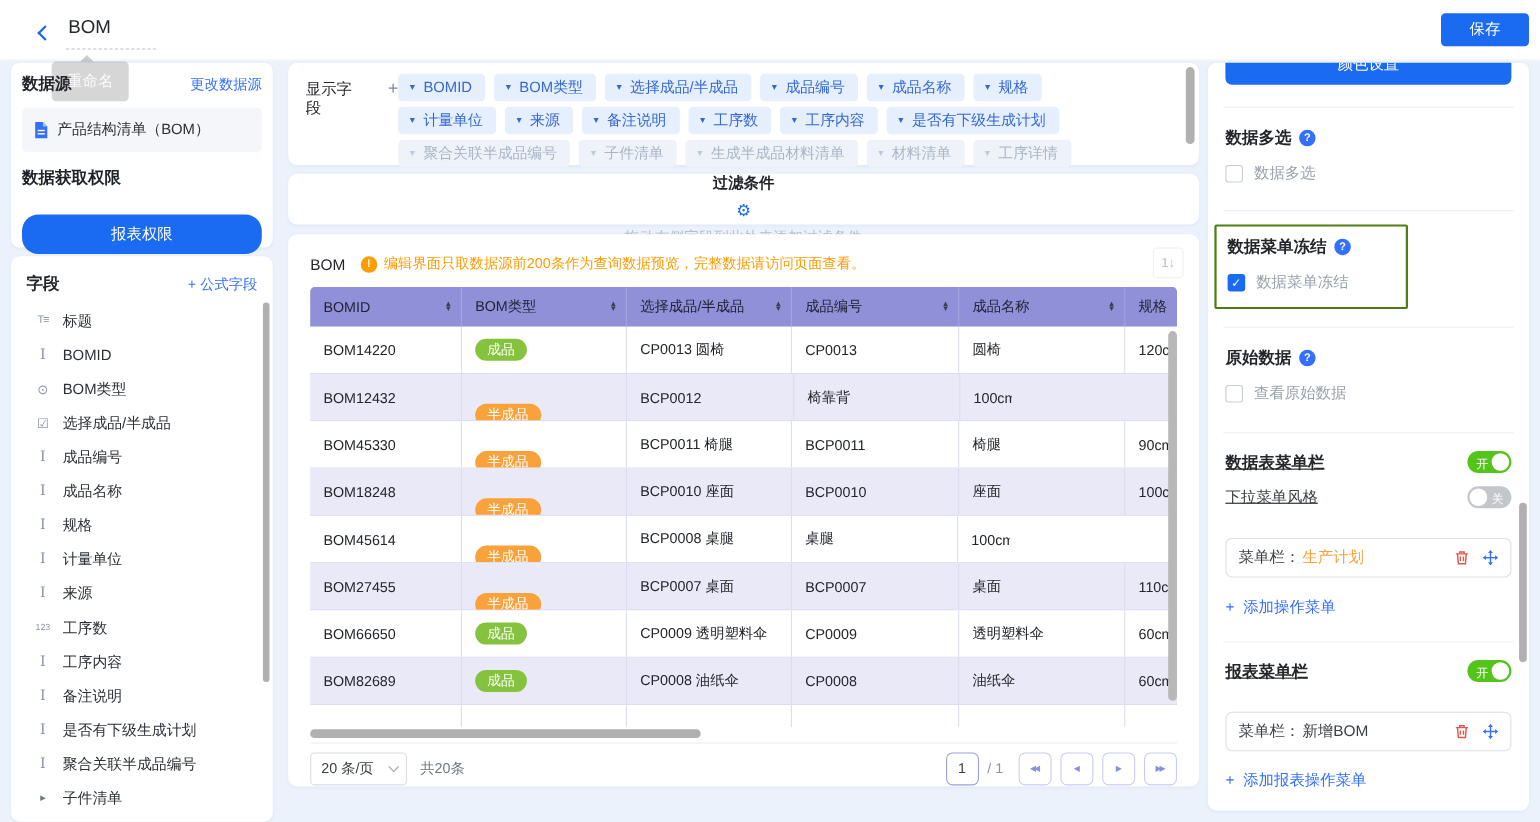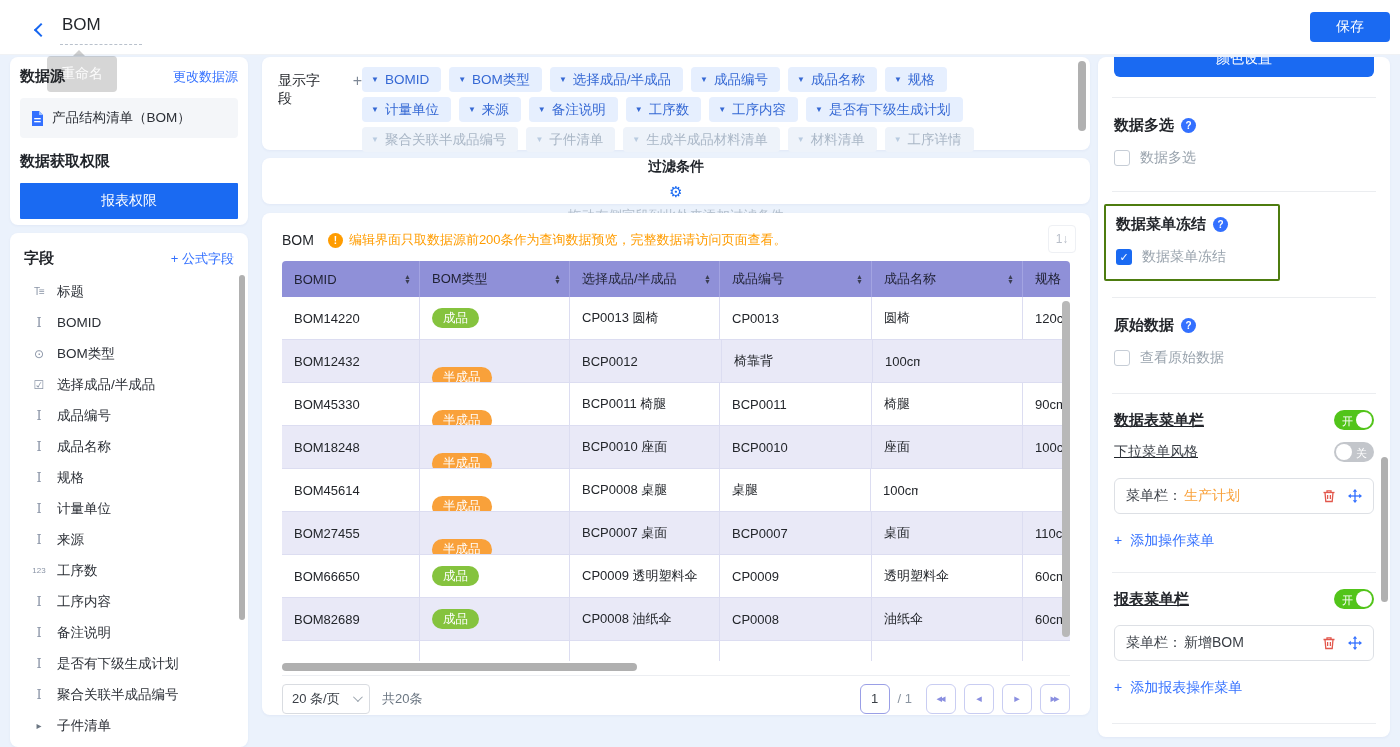--- a/index.html
+++ b/index.html
@@ -20,21 +20,21 @@
 
   .card { position:absolute; background:#fff; border-radius:8px; box-shadow:0 1px 3px rgba(31,61,133,0.05); }
 
   
   .ds-card { left:10px; top:57px; width:238px; height:168px; padding:10px; }
   .row-between { display:flex; justify-content:space-between; align-items:center; }
   .sec-title { font-weight:bold; font-size:15px; color:#23262b; }
   .link { color:#3370ff; font-size:13px; cursor:pointer; }
   .ds-box { margin-top:12px; height:40px; background:#f4f6f9; border-radius:4px; display:flex; align-items:center; padding:0 10px; gap:8px; font-size:13.5px; color:#2b2f36; }
   .perm-title { margin-top:14px; font-weight:bold; font-size:15px; }
-  .perm-btn { margin-top:12px; width:100%; height:36px; background:#1a6af2; color:#fff; border:none; border-radius:1px; font-size:14px; cursor:pointer; }
+  .perm-btn { margin-top:24px; width:100%; height:36px; background:#1a6af2; color:#fff; border:none; border-radius:15px; font-size:14px; cursor:pointer; }
 
   .fields-card { left:10px; top:233px; width:238px; height:514px; padding:16px 14px; overflow:hidden; }
   .fields-list { margin-top:8px; }
   .field-item { height:31px; display:flex; align-items:center; gap:9px; padding-left:6px; font-size:13.5px; color:#2b2f36; cursor:pointer; }
   .ficon { width:18px; text-align:center; color:#8a94a6; font-size:12px; flex:none; }
   .ficon.f-text { font-family:"DejaVu Serif",serif; font-size:13px; }
   .ficon.f-number { font-size:8px; letter-spacing:0; }
   .ficon.f-title { font-size:10px; letter-spacing:-1px; }
   .ficon.f-expand { color:#6b7682; font-size:10px; }
   .vscroll { position:absolute; background:#b0b0b0; border-radius:4px; }
@@ -102,21 +102,21 @@
   .red-box { border:2px solid #4d7c0f; border-radius:2px; padding:9px 20px 13px 10px; margin-left:-10px; width:176px; }
   .toggle { width:40px; height:20px; border-radius:10px; position:relative; font-size:11px; color:#fff; cursor:pointer; flex:none; }
   .toggle.on { background:#52c41a; }
   .toggle.on .knob { position:absolute; right:2px; top:2px; width:16px; height:16px; background:#fff; border-radius:50%; }
   .toggle.on .t-label { position:absolute; left:8px; top:3.5px; }
   .toggle.off { background:#c3c6cb; }
   .toggle.off .knob { position:absolute; left:2px; top:2px; width:16px; height:16px; background:#fff; border-radius:50%; }
   .toggle.off .t-label { position:absolute; right:7px; top:3.5px; }
   .menu-row { display:flex; align-items:center; justify-content:space-between;text-decoration:underline; }
   .menu-row .sub { font-size:14px; color:#3a3f46; }
-  .menu-item-box { margin-top:16px; height:36px; border:1px solid #dde0e5; border-radius:6px; display:flex; align-items:center; padding:0 11px; gap:2px; font-size:14px; }
+  .menu-item-box { margin-top:27px; height:36px; border:1px solid #dde0e5; border-radius:6px; display:flex; align-items:center; padding:0 11px; gap:2px; font-size:14px; }
   .menu-prefix { color:#3a3f46; }
   .menu-val { color:#f9a13a; }
   .menu-val.plain { color:#3a3f46; }
   .mi-icons { margin-left:auto; display:flex; gap:12px; align-items:center; }
   .mi-icons svg { cursor:pointer; display:block; }
   .add-link { display:flex; gap:8px; margin-top:18px; color:#3370ff; font-size:14px; cursor:pointer; }
   .doc-ic { flex:none; }
 </style>
 </head>
 <body>

